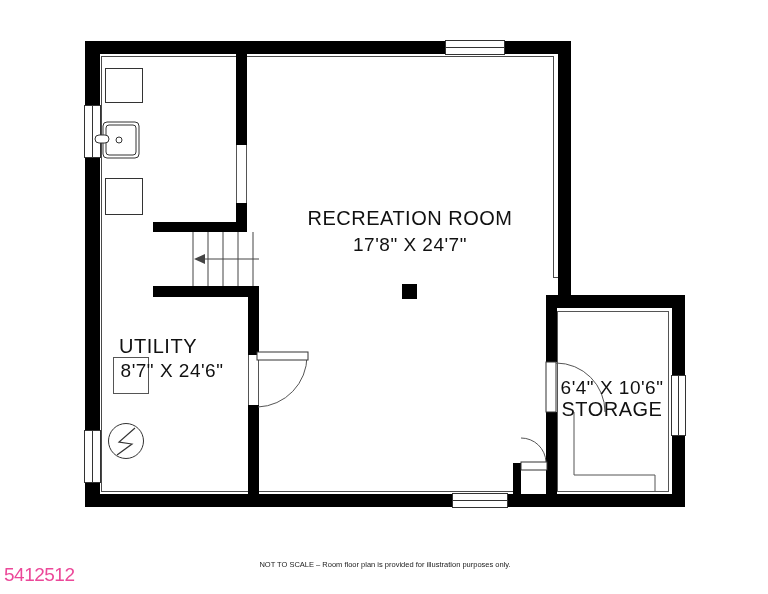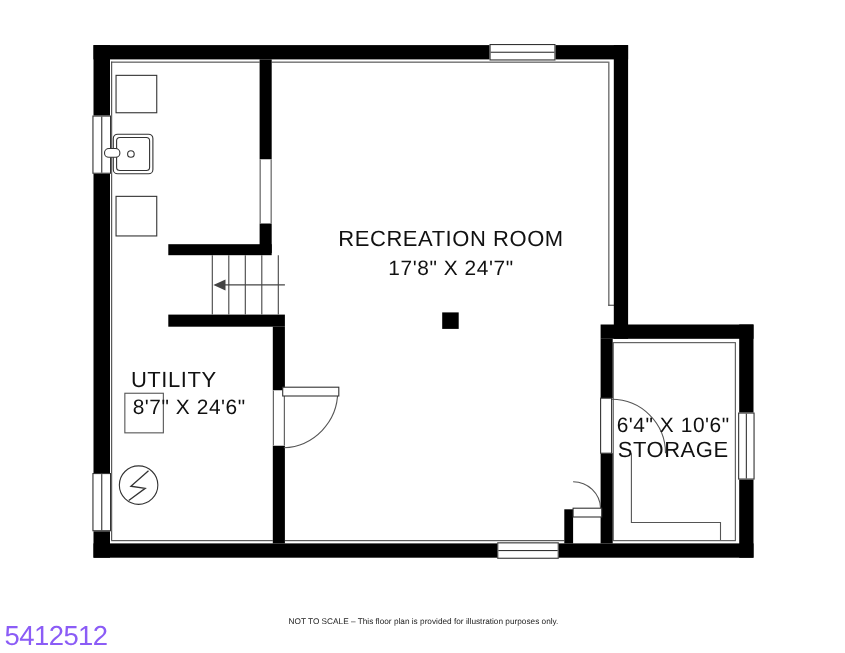--- a/index.html
+++ b/index.html
@@ -11,21 +11,21 @@
   .thin{position:absolute;background:#4a4a4a;}
   .window{position:absolute;background:#ffffff;border:1px solid #333;box-sizing:border-box;}
   .window .mullion{position:absolute;background:#333;}
   .opening{position:absolute;background:#ffffff;border-left:1px solid #555;border-right:1px solid #555;box-sizing:border-box;}
   .fixture{position:absolute;border:1px solid #333;box-sizing:border-box;background:#ffffff;}
   .outline-box{position:absolute;border:1px solid #555;box-sizing:border-box;background:transparent;}
   .column{position:absolute;background:#000;}
   .label{position:absolute;text-align:center;white-space:nowrap;color:#111;}
   .room-name{font-size:20px;letter-spacing:0.5px;}
   .room-dims{font-size:19px;letter-spacing:0.5px;}
-  #listing-id{position:absolute;left:4px;top:564px;font-size:25px;letter-spacing:-0.5px;color:#8b5cf6;}
+  #listing-id{position:absolute;left:4px;top:564px;font-size:19px;letter-spacing:-0.5px;color:#ec4899;}
   #footer{position:absolute;left:85px;top:560px;width:600px;text-align:center;font-size:7.5px;line-height:9.5px;color:#222;}
   svg{position:absolute;left:0;top:0;}
 </style>
 </head>
 <body>
 
 <div id="canvas">
 
   <div class="thin" style="left:101px;top:56px;width:1px;height:435px;"></div>
   <div class="thin" style="left:101px;top:56px;width:135px;height:1px;"></div>
@@ -123,16 +123,16 @@
   <div class="label room-dims" style="left:260px;top:234px;width:300px;">17'8" X 24'7"</div>
 
   <div class="label room-name" style="left:83px;top:335px;width:150px;">UTILITY</div>
   <div class="label room-dims" style="left:87px;top:360px;width:170px;">8'7" X 24'6"</div>
 
   <div class="label room-name" style="left:537px;top:350px;width:150px;margin-top:48px;">STORAGE</div>
   <div class="label room-dims" style="left:532px;top:377px;width:160px;">6'4" X 10'6"</div>
 
   <div id="listing-id">5412512</div>
   <div id="footer">
-    <div>NOT TO SCALE – This floor plan is provided for illustration purposes only.</div>
+    <div>NOT TO SCALE – Room floor plan is provided for illustration purposes only.</div>
   </div>
 
 </div>
 
 </body></html>

